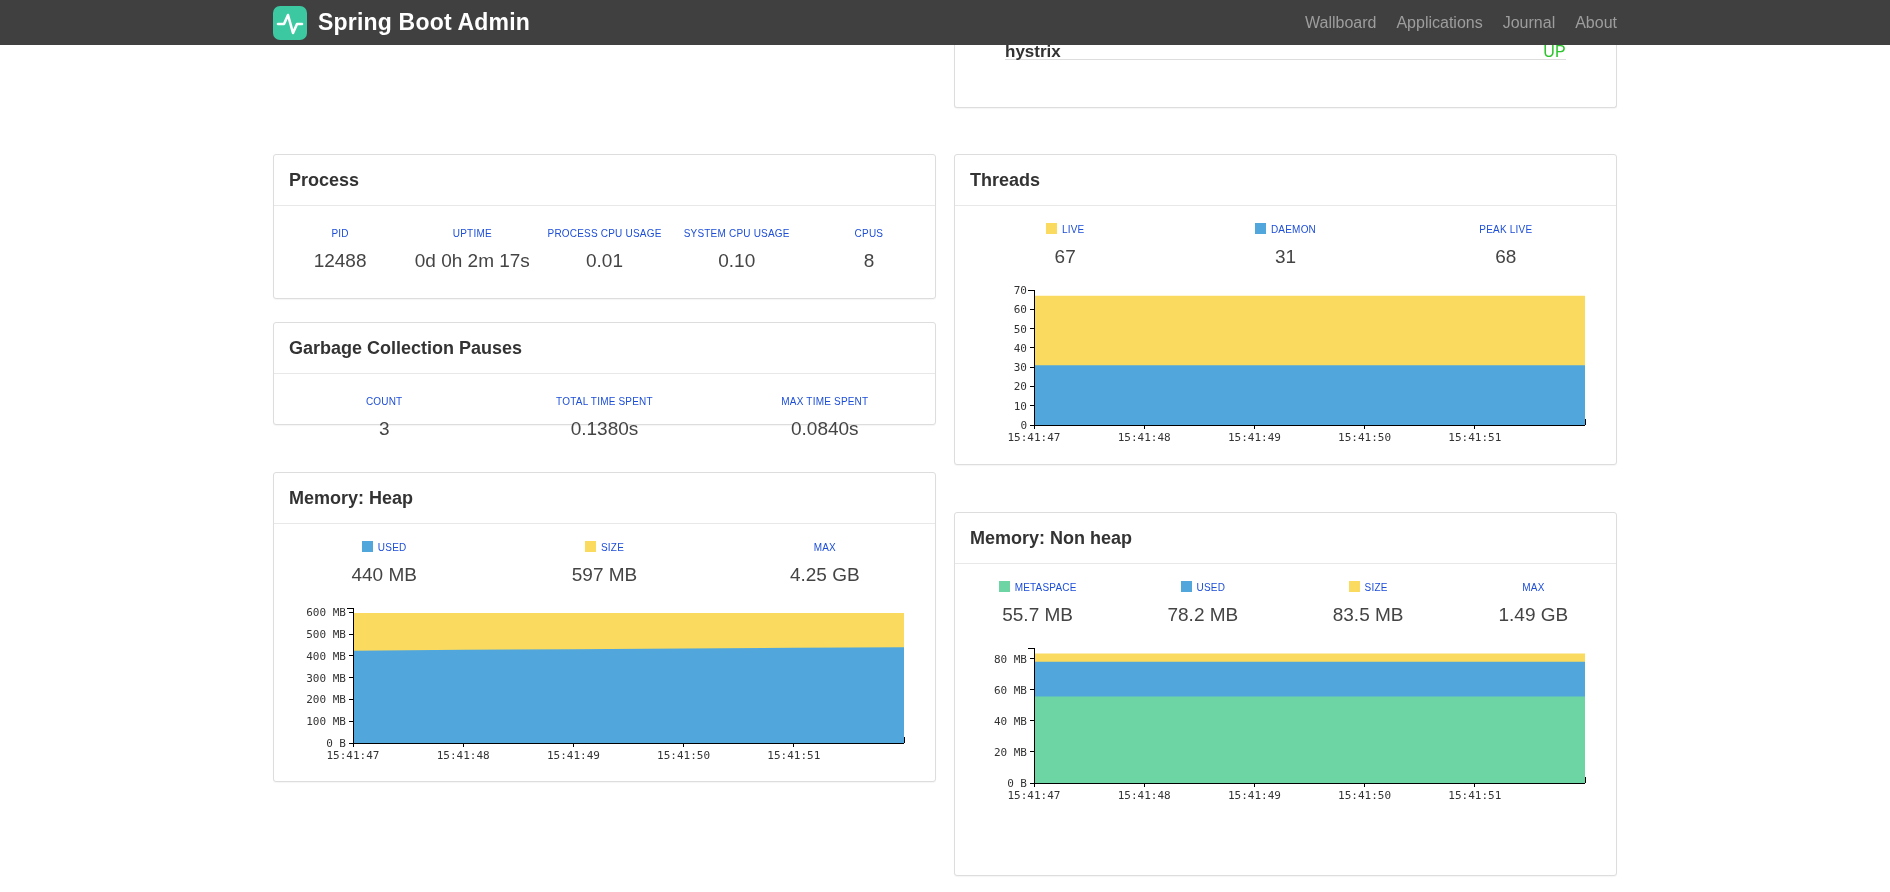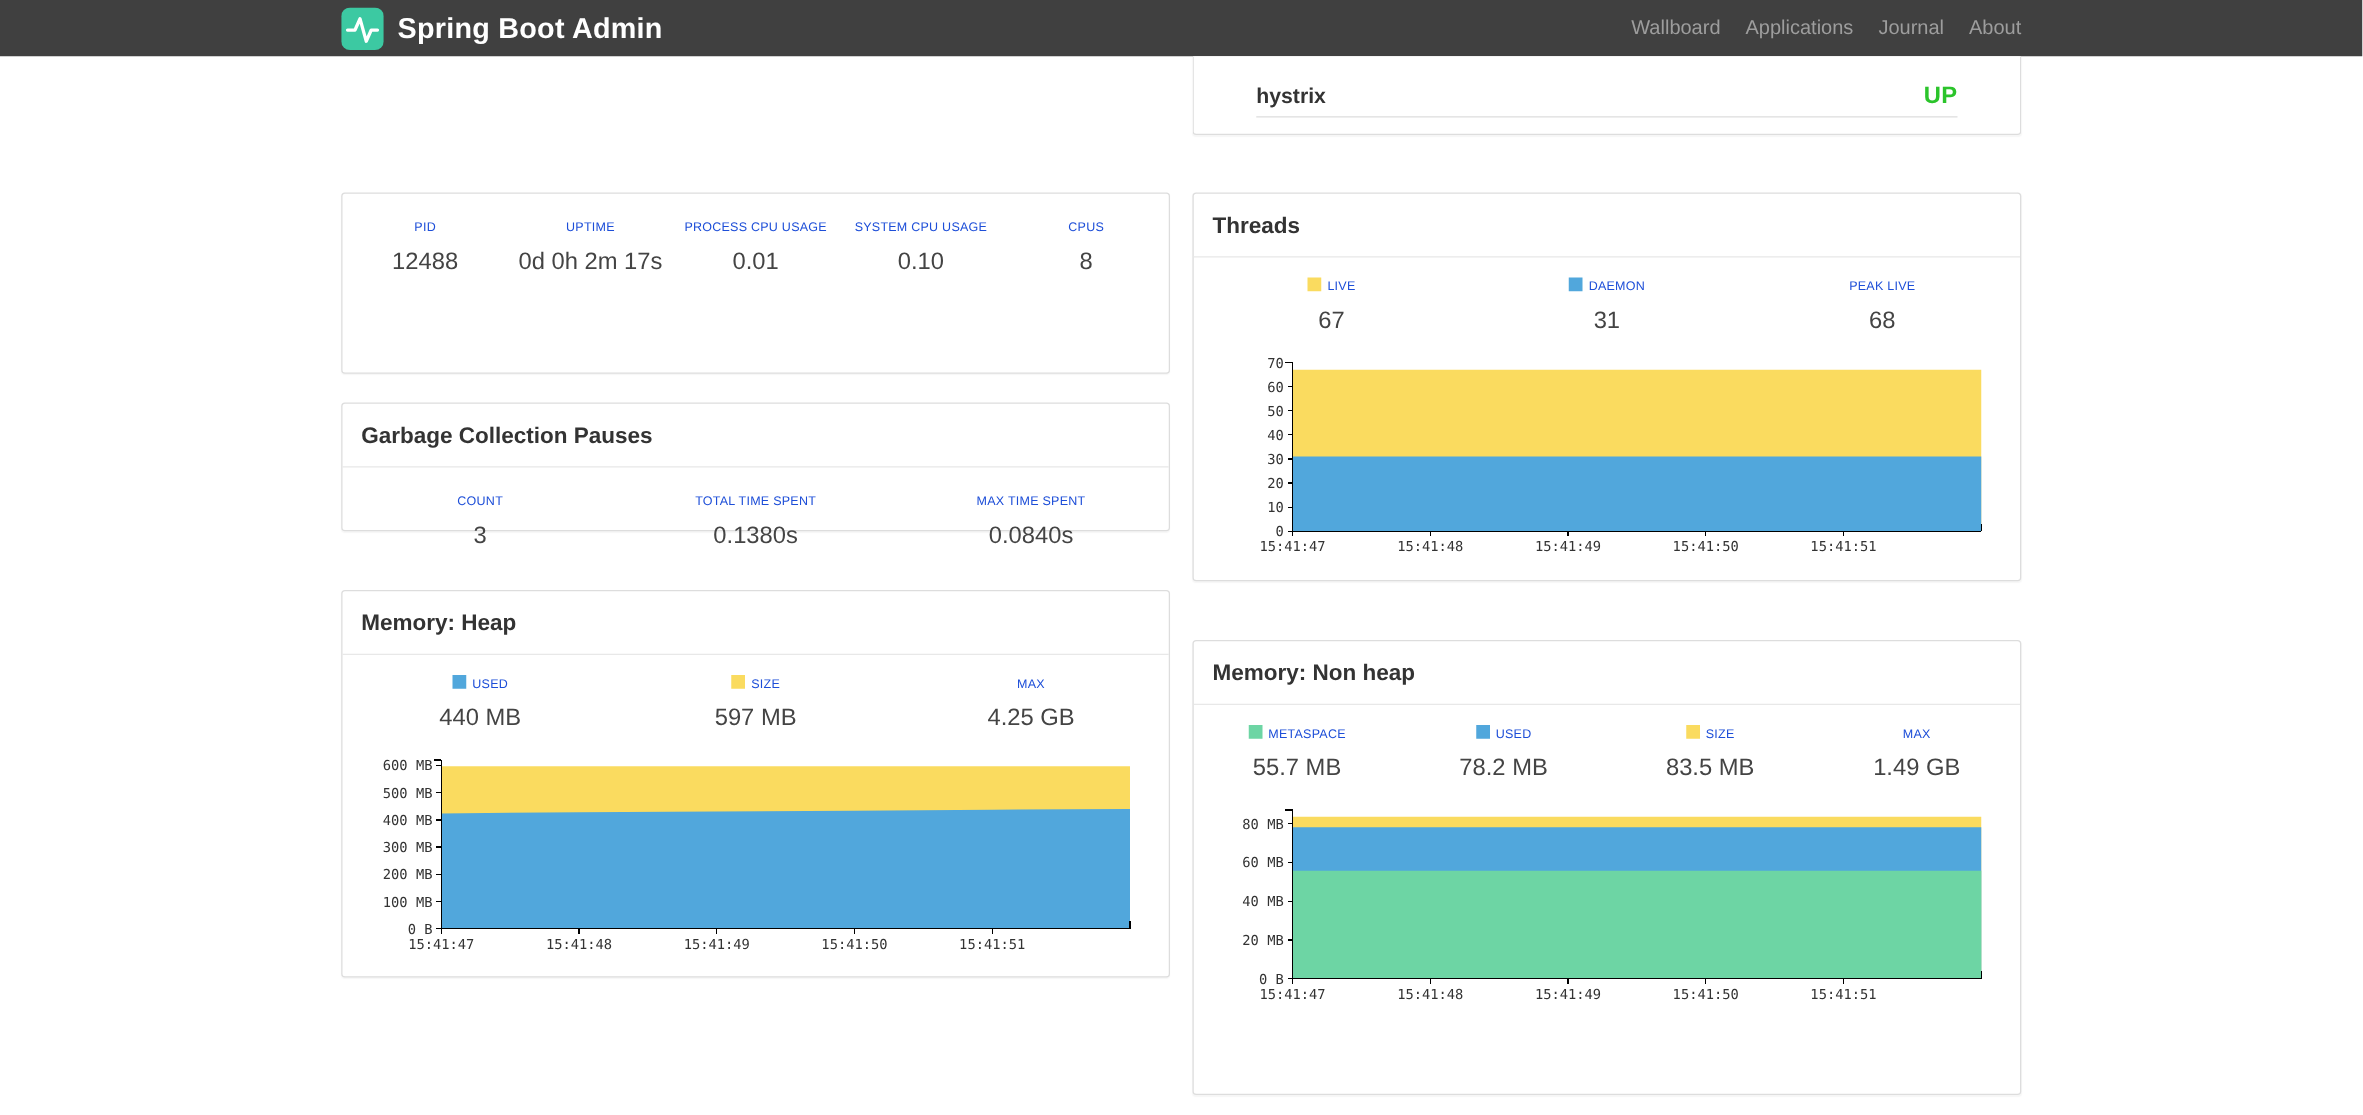--- a/index.html
+++ b/index.html
@@ -54,26 +54,26 @@
   .stat { flex: 1; text-align: center; }
   .stat-label { font-size: 10px; color: #1d4ed8; line-height: 16px; letter-spacing: .2px; }
   .stat-value { font-size: 19px; color: #444; line-height: 22px; margin-top: 8px; }
   .swatch { display: inline-block; width: 11px; height: 11px; margin-right: 5px; vertical-align: -1px; background: #ccc; }
 
   
   .chart { display: block; margin: 16px auto 0 auto; }
 
   
   .hrow {
-    margin: 16px 50px; height: 33px;
+    margin: 0 50px; height: 15px;
     display: flex; align-items: center; justify-content: space-between;
     border-bottom: 1px solid #ddd;
   }
   .hname { font-size: 17px; font-weight: 700; color: #333; }
-  .hstatus { font-size: 19px; font-weight: 700; letter-spacing: .3px; }
+  .hstatus { font-size: 16px; font-weight: 400; letter-spacing: .3px; }
 </style>
 </head>
 <body>
 
 <nav class="navbar">
   <div class="nav-inner">
     <div class="brand">
       <span>
         <svg class="logo-svg" width="34" height="34" viewBox="0 0 34 34">
           <rect x="0" y="0" width="34" height="34" rx="7" fill="#3cc9a2"></rect>
@@ -89,20 +89,23 @@
       <a>About</a>
     </div>
   </div>
 </nav>
 
 <main class="container">
 
   <div class="col-left">
 
     <section class="panel" id="panel-process">
+      <div class="panel-heading">
+        <span class="panel-title">Process</span>
+      </div>
       <div class="stats">
         <div class="stat">
           <div class="stat-label">PID</div>
           <div class="stat-value">12488</div>
         </div>
         <div class="stat">
           <div class="stat-label">UPTIME</div>
           <div class="stat-value">0d 0h 2m 17s</div>
         </div>
         <div class="stat">

